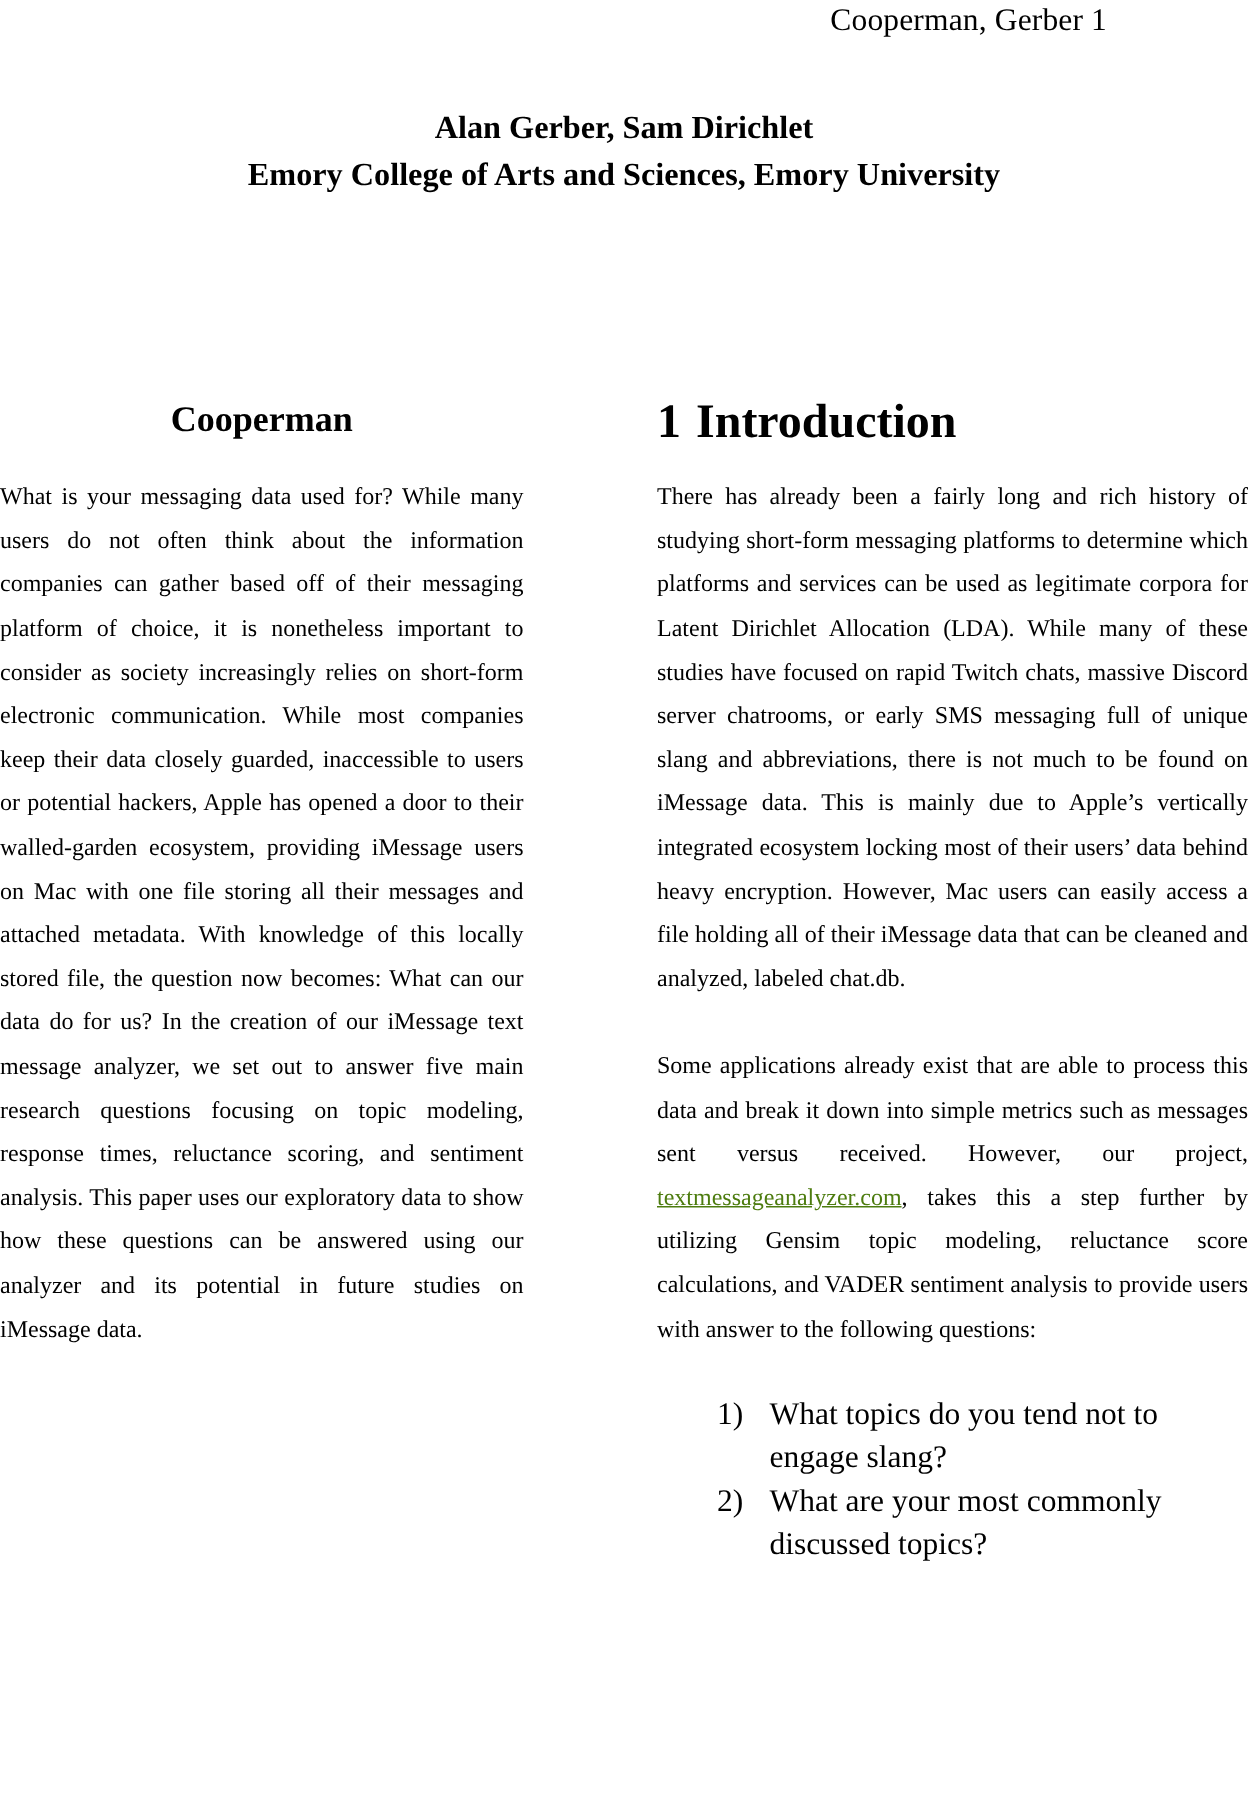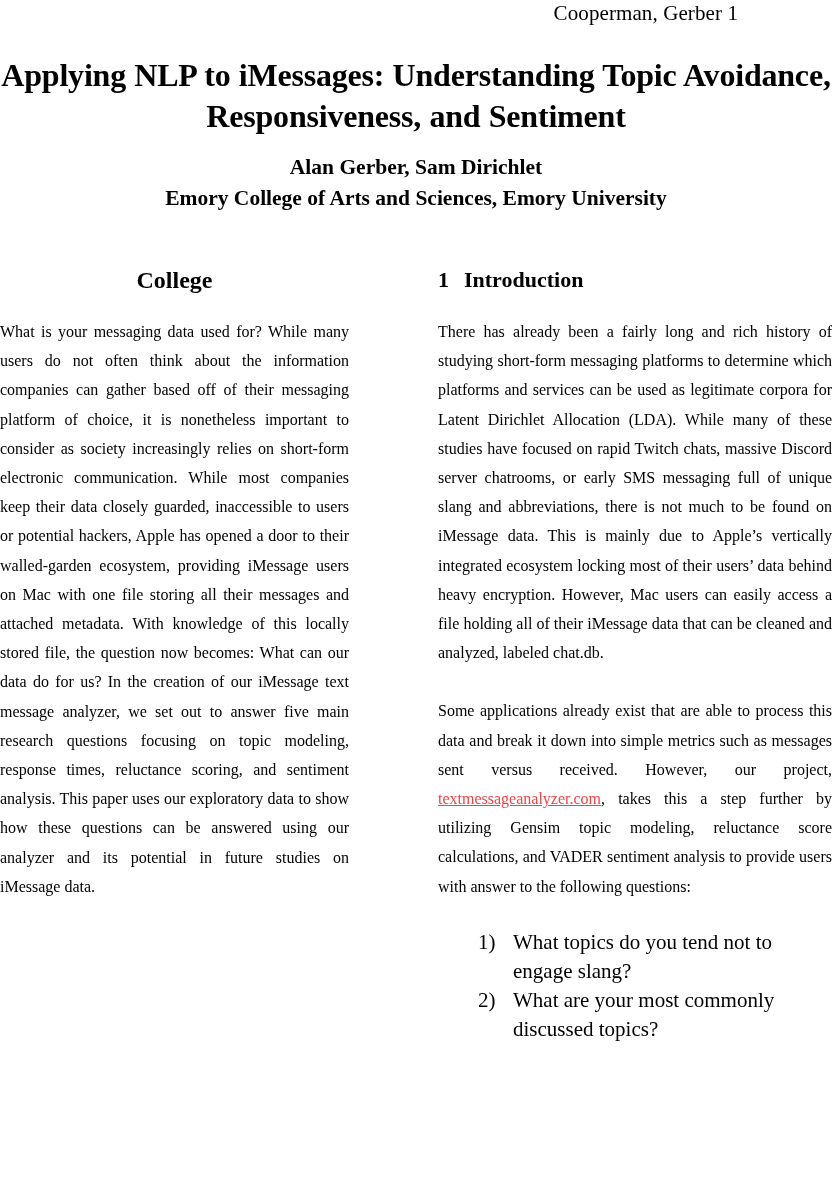--- a/index.html
+++ b/index.html
@@ -91,21 +91,21 @@
   }
 
   .heading-centered {
     font-size: 24px;
     line-height: 30px;
     font-weight: bold;
     text-align: center;
     margin: 0 0 22px 0;
   }
   .heading-numbered {
-    font-size: 22px;
+    font-size: 32px;
     line-height: 30px;
     font-weight: bold;
     text-align: left;
     margin: 0 0 22px 0;
   }
   .heading-numbered .sec-num {
     display: inline-block;
     min-width: 26px;
   }
 
@@ -115,21 +115,21 @@
     text-align: justify;
     text-justify: inter-word;
     margin: 0 0 0 0;
     hyphens: none;
   }
   p.body-text + p.body-text {
     margin-top: 29px;
   }
 
   a.inline-link {
-    color: #ef4444;
+    color: #4d7c0f;
     text-decoration: underline;
   }
 
   
   ol.question-list {
     list-style: none;
     margin: 27px 0 0 0;
     padding: 0;
   }
   ol.question-list li {
@@ -149,29 +149,28 @@
   }
 </style>
 </head>
 <body>
 
 <div class="page">
 
   <div class="running-header">Cooperman, Gerber 1</div>
 
   <div class="title-block">
-    <h1 class="paper-title">Applying NLP to iMessages: Understanding Topic Avoidance, Responsiveness, and Sentiment</h1>
     <div class="authors">Alan Gerber, Sam Dirichlet</div>
     <div class="affiliation">Emory College of Arts and Sciences, Emory University</div>
   </div>
 
   <div class="columns">
 
     <div class="col col-left">
-      <div class="heading-centered">College</div>
+      <div class="heading-centered">Cooperman</div>
       <p class="body-text">What is your messaging data used for? While many users do not often think about the information companies can gather based off of their messaging platform of choice, it is nonetheless important to consider as society increasingly relies on short-form electronic communication. While most companies keep their data closely guarded, inaccessible to users or potential hackers, Apple has opened a door to their walled-garden ecosystem, providing iMessage users on Mac with one file storing all their messages and attached metadata. With knowledge of this locally stored file, the question now becomes: What can our data do for us? In the creation of our iMessage text message analyzer, we set out to answer five main research questions focusing on topic modeling, response times, reluctance scoring, and sentiment analysis. This paper uses our exploratory data to show how these questions can be answered using our analyzer and its potential in future studies on iMessage data.</p>
     </div>
 
     <div class="gutter"></div>
 
     <div class="col col-right">
       <div class="heading-numbered">
         <span class="sec-num">1</span><span>Introduction</span>
       </div>
 

